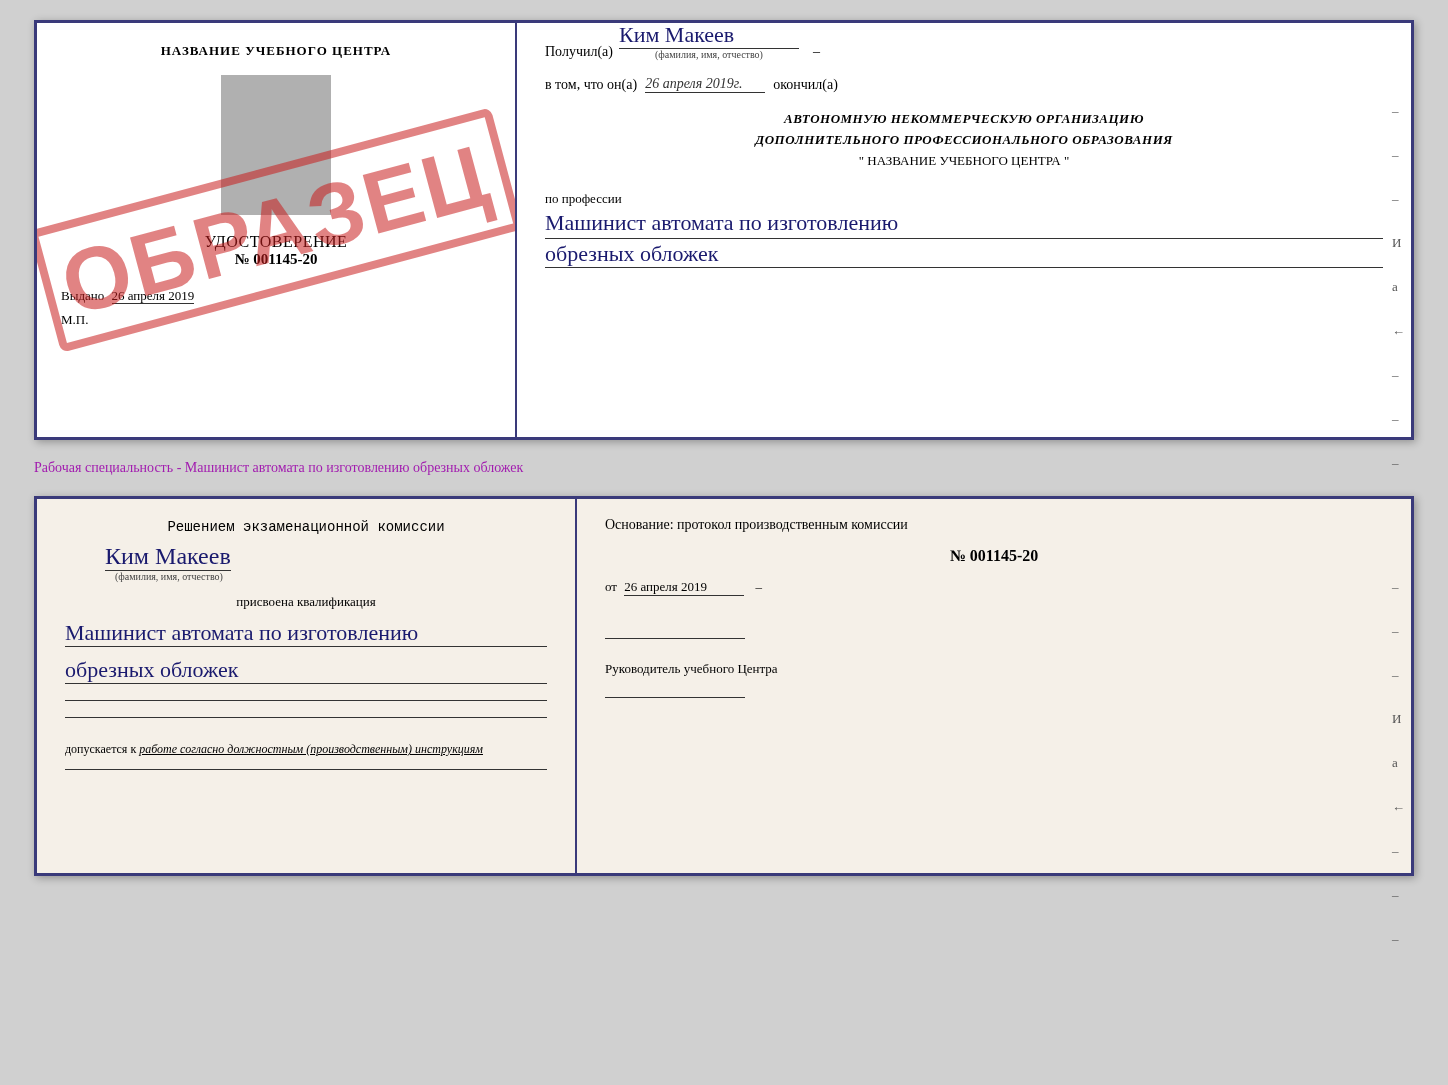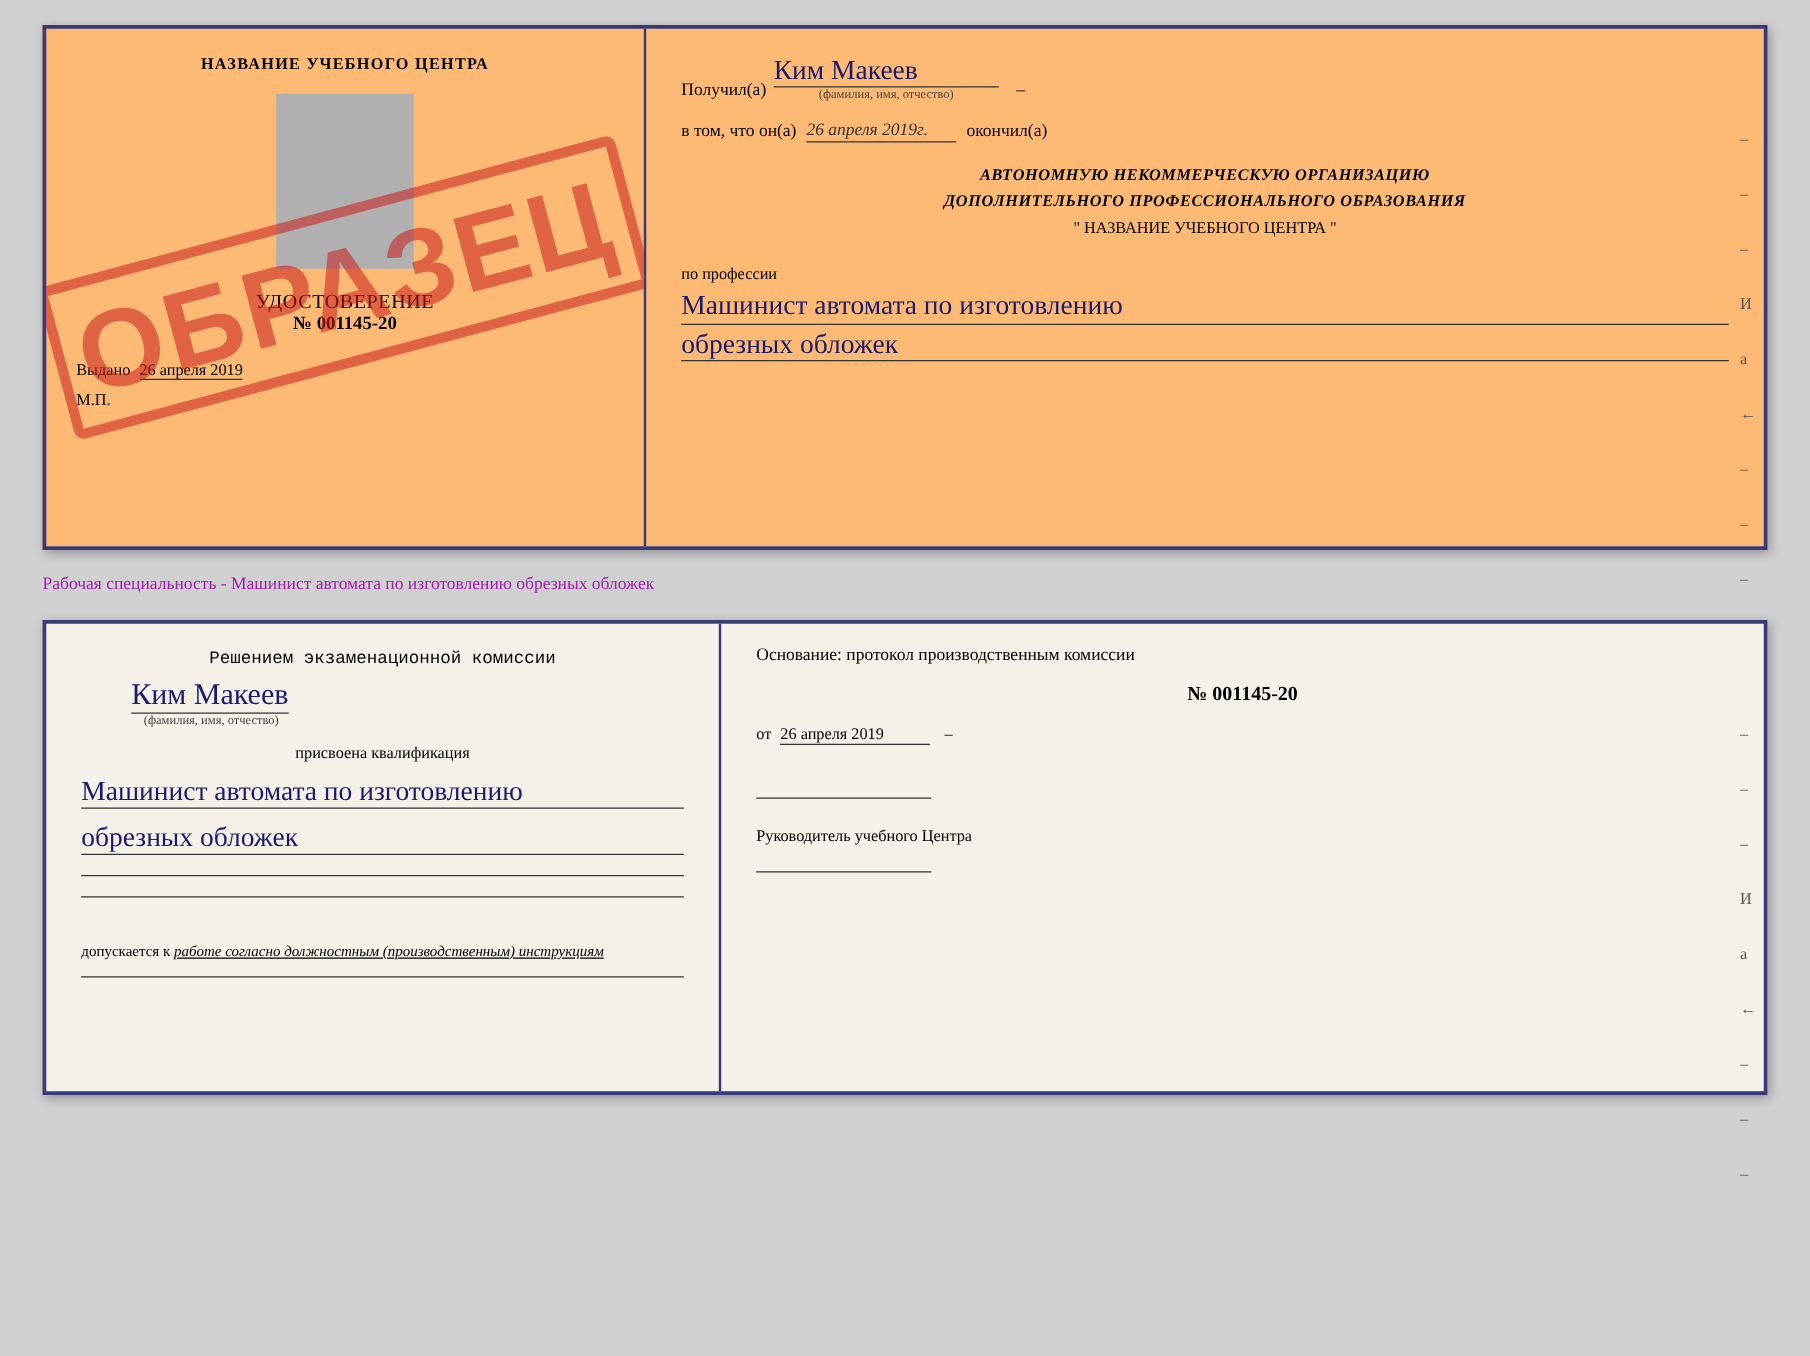--- a/index.html
+++ b/index.html
@@ -10,21 +10,21 @@
       min-height: 1085px;
       display: flex;
       flex-direction: column;
       align-items: center;
       padding: 20px;
       gap: 16px;
     }
 
     
     .document-top {
-      background: #fdba74;
+      background: #ffffff;
       border: 3px solid #3a3a7a;
       width: 1380px;
       display: flex;
       min-height: 420px;
       position: relative;
       box-shadow: 2px 2px 8px rgba(0,0,0,0.3);
     }
 
     .doc-left {
       width: 480px;
@@ -32,21 +32,21 @@
       padding: 20px 24px;
       position: relative;
       display: flex;
       flex-direction: column;
       align-items: center;
       overflow: hidden;
     }
 
     .doc-right {
       flex: 1;
-      padding: 22px 28px;
+      padding: 1px 28px;
       position: relative;
       display: flex;
       flex-direction: column;
       gap: 12px;
     }
 
     .stamp-overlay {
       position: absolute;
       top: 50%;
       left: 50%;
@@ -282,21 +282,21 @@
     }
 
     .blank-line {
       border-bottom: 1px solid #333;
       margin-top: 8px;
       height: 1px;
     }
 
     .допускается-block {
       font-size: 12px;
-      margin-top: 28px;
+      margin-top: 16px;
     }
 
     .допускается-value {
       font-style: italic;
       text-decoration: underline;
     }
 
     
     .osnov-label {
       font-size: 14px;

